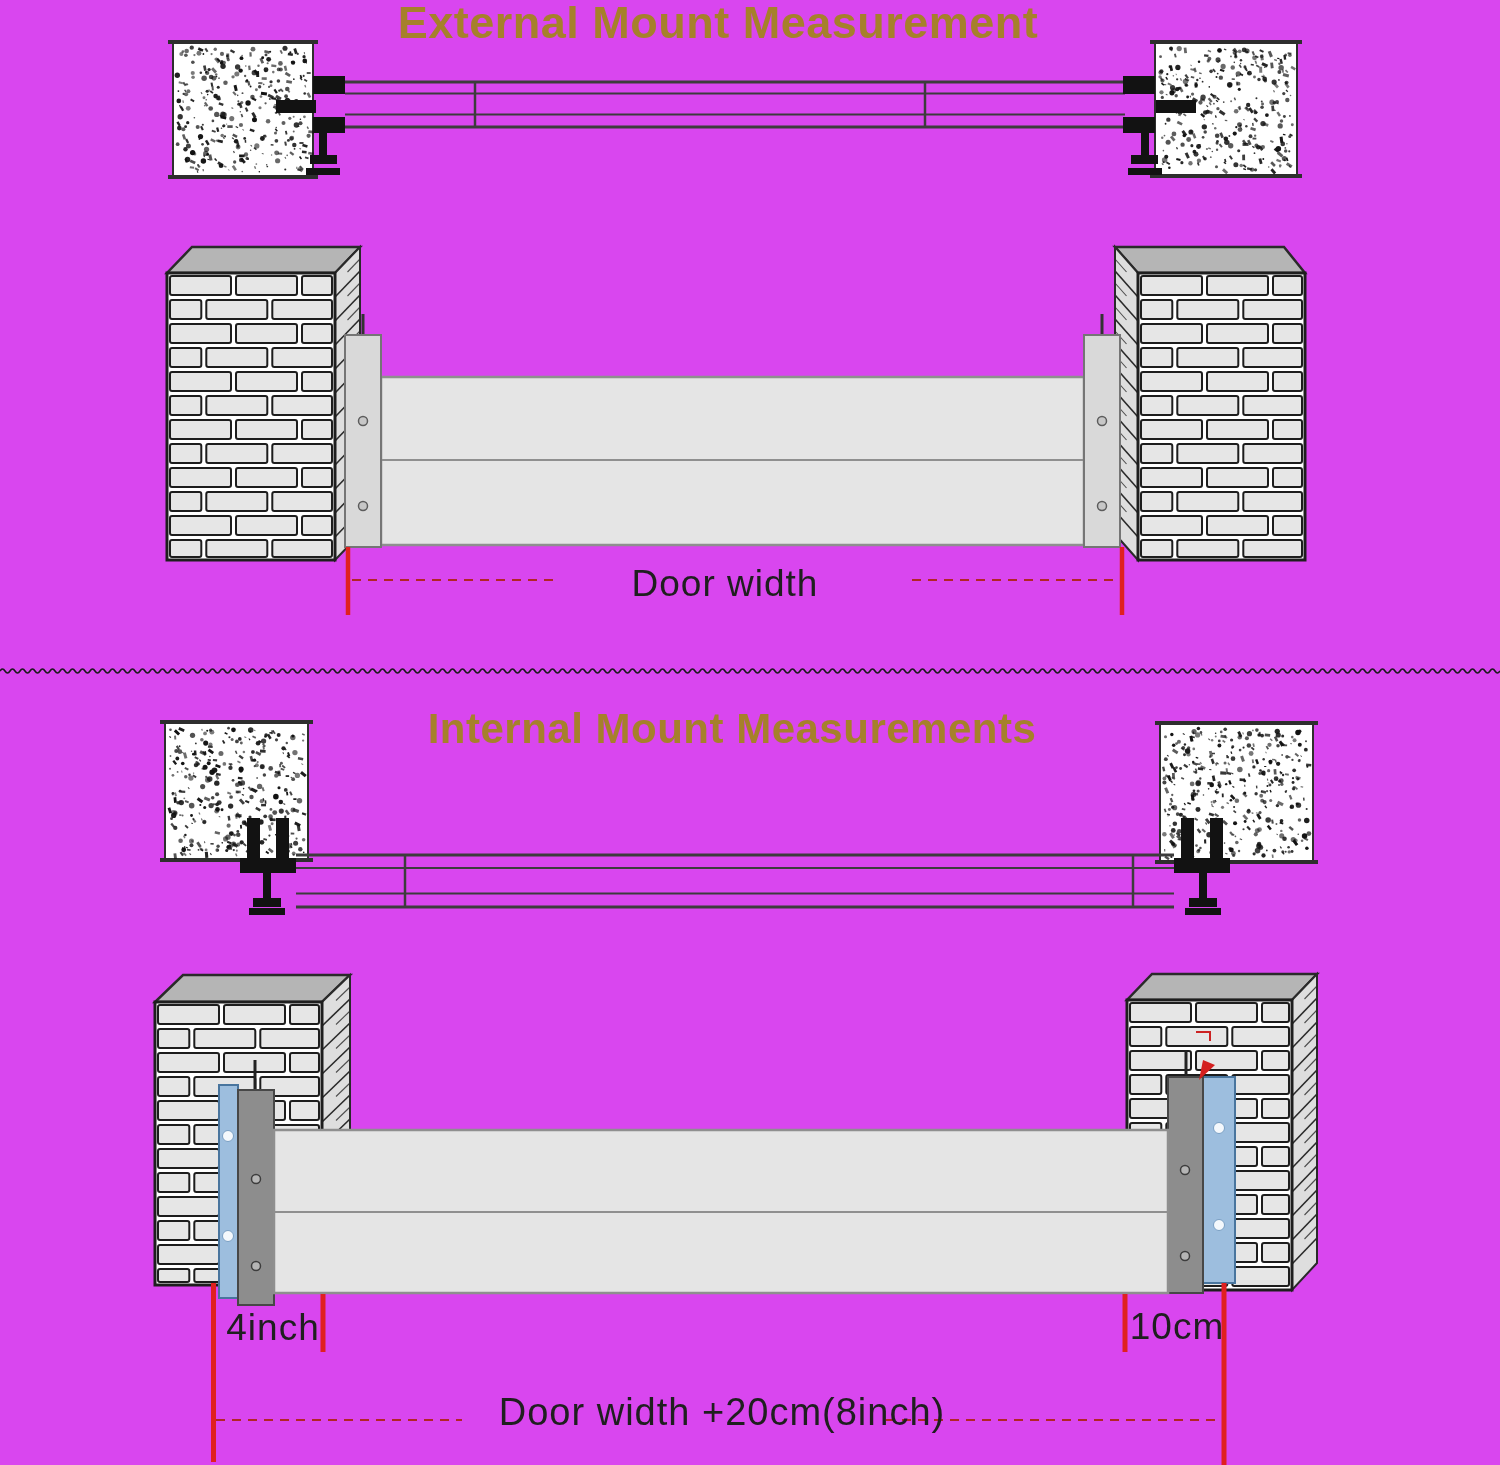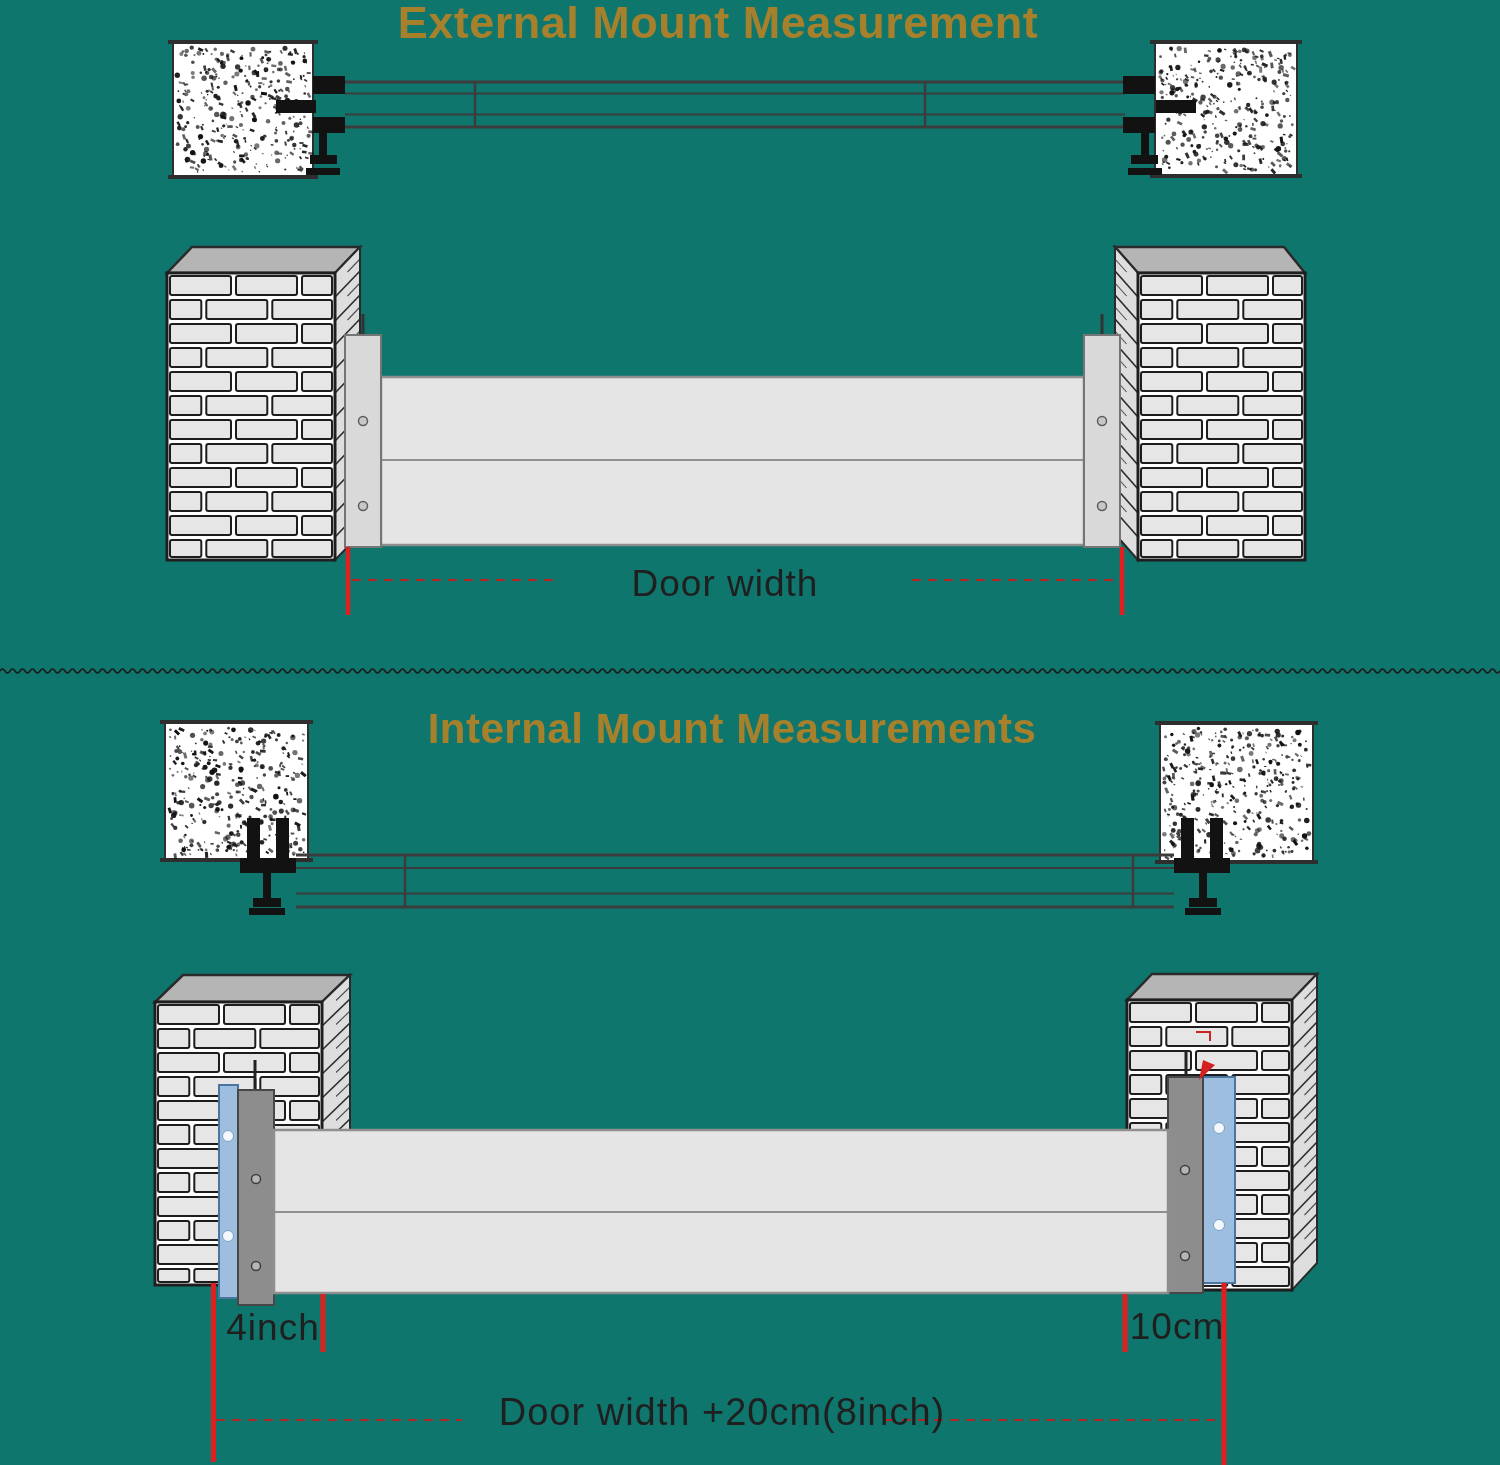--- a/index.html
+++ b/index.html
@@ -1,16 +1,16 @@
 <!DOCTYPE html>
 <html><head>
 <meta charset="utf-8">
 <style>
   html,body{margin:0;padding:0;background:#fdfdfd;}
-  .canvas{position:relative;width:1500px;height:1465px;background:#0f766e;overflow:hidden;}
+  .canvas{position:relative;width:1500px;height:1465px;background:#d946ef;overflow:hidden;}
   svg{display:block;}
   text{font-family:"Liberation Sans",sans-serif;}
   .title{font-size:45px;font-weight:bold;letter-spacing:.5px;}
   .title2{font-size:42px;font-weight:bold;letter-spacing:.5px;}
   .label{font-size:37px;fill:#1f1f1f;letter-spacing:1px;}
   .label-b{font-size:38px;fill:#1f1f1f;letter-spacing:1px;}
 </style>
 </head>
 <body>
 

